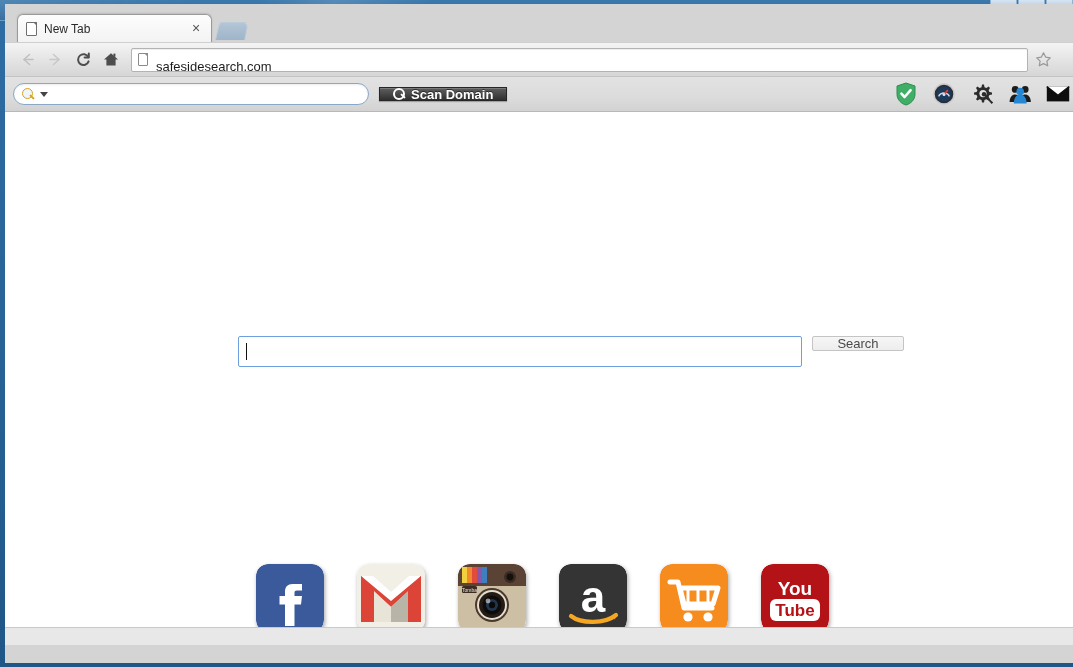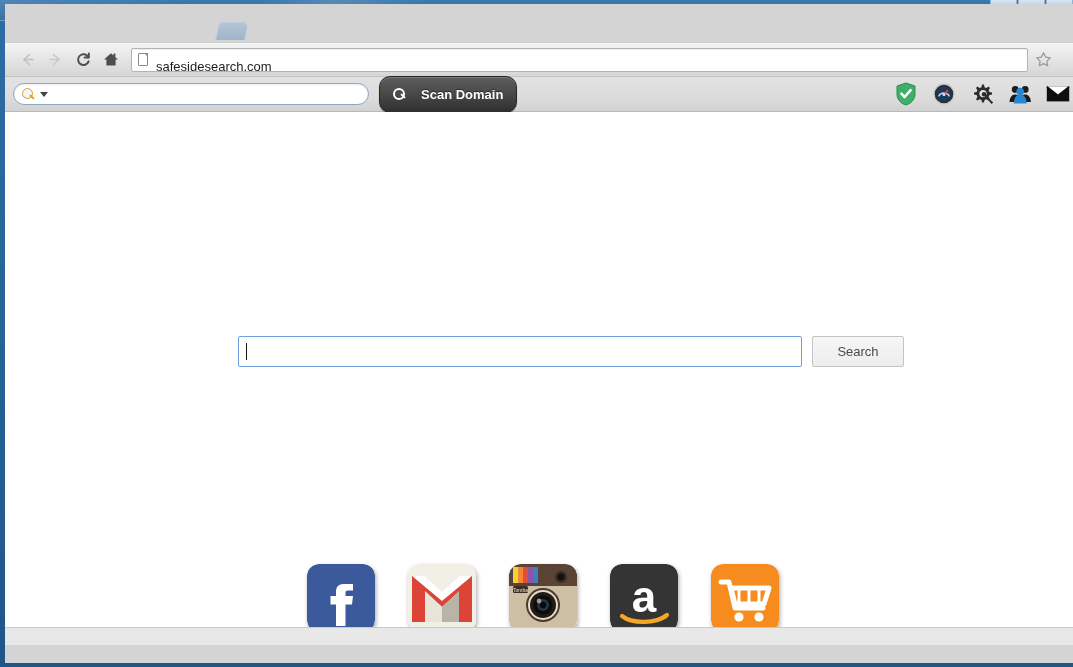--- a/index.html
+++ b/index.html
@@ -166,25 +166,25 @@
   #ext-search .mag::after {
     content:''; position:absolute; left:7px; top:8px; width:6px; height:2px;
     background:#d8a21a; transform: rotate(45deg); border-radius:1px;
   }
   #ext-search .caret {
     width:0;height:0;border-left:4px solid transparent;border-right:4px solid transparent;
     border-top:5px solid #444; flex:0 0 auto; margin-left:2px;
   }
   #scan-domain-btn {
     margin-left: 10px; flex: 0 0 auto;
-    height: 37px; padding: 0 13px;
+    height: 14px; padding: 0 13px;
     background: linear-gradient(180deg,#5e5e5e 0%,#4a4a4a 45%,#2f2f2f 100%);
-    border: 1px solid #262626; border-radius: 11px;
+    border: 1px solid #262626; border-radius: 0;
     color: #fff; font-size: 13px; font-weight: bold;
-    display: flex; align-items: center; gap: 16px;
+    display: flex; align-items: center; gap: 6px;
     text-shadow: 0 -1px 0 rgba(0,0,0,.5);
     box-shadow: 0 1px 1px rgba(0,0,0,.25), inset 0 1px 0 rgba(255,255,255,.18);
   }
   #scan-domain-btn .mag-w {
     width: 12px; height: 12px; position: relative; flex:0 0 auto;
   }
   #scan-domain-btn .mag-w::before {
     content:''; position:absolute; left:0; top:0; width:8px; height:8px;
     border: 2px solid #fff; border-radius: 50%;
   }
@@ -210,21 +210,21 @@
   #main-search-input {
     width: 564px; height: 31px;
     border: 1px solid #6ea0e0; border-radius: 2px;
     background: #fff;
     display: flex; align-items: center; padding: 0 7px;
   }
   #caret-bar {
     width: 1px; height: 17px; background: #111;
   }
   #main-search-btn {
-    width: 92px; height: 31px;
+    width: 92px; height: 15px;
     background: linear-gradient(180deg,#f6f6f6 0%,#ededed 100%);
     border: 1px solid #c4c4c4; border-radius: 2px;
     font-size: 13px; color: #4a4a4a;
     display: flex; align-items: center; justify-content: center;
   }
   #shortcuts {
     position: absolute; left: 0; top: 452px; width: 100%;
     display: flex; justify-content: center; gap: 33px;
   }
   .shortcut { width: 68px; height: 68px; border-radius: 12px; position: relative;
@@ -251,20 +251,25 @@
       </div>
       <div class="winbtn">
         <span class="glyph-max"></span>
       </div>
     </div>
   </div>
 
   <div id="browser">
 
     <div id="tabstrip">
+      <div id="tab-newtab">
+        <span class="page-icon"></span>
+        <span id="tab-title">New Tab</span>
+        <span id="tab-close">×</span>
+      </div>
       <div id="new-tab-button"></div>
     </div>
 
     <div id="navbar">
       <div class="navbtn">
         <svg width="17" height="17" viewBox="0 0 17 17">
           <path d="M10.5 3.5 L5 8.5 L10.5 13.5" fill="none" stroke="#c0c0c0" stroke-width="1.6" stroke-linecap="round" stroke-linejoin="round"></path>
           <path d="M5 8.5 H14" stroke="#c0c0c0" stroke-width="1.6" stroke-linecap="round"></path>
         </svg>
       </div>
@@ -429,20 +434,28 @@
           <svg viewBox="0 0 68 68">
             <rect width="68" height="68" rx="12" fill="#f68b1e"></rect>
             <path d="M10 18 L18 18 L24 44 L52 44" fill="none" stroke="#ffffff" stroke-width="5" stroke-linecap="round" stroke-linejoin="round"></path>
             <path d="M20 24 L58 24 L53 40 L24 40 Z" fill="none" stroke="#ffffff" stroke-width="5" stroke-linejoin="round"></path>
             <path d="M28 24 L28 40 M38 24 L38 40 M48 24 L48 40" stroke="#ffffff" stroke-width="3"></path>
             <circle cx="28" cy="53" r="4.6" fill="#ffffff"></circle>
             <circle cx="48" cy="53" r="4.6" fill="#ffffff"></circle>
           </svg>
         </div>
 
+        <div class="shortcut">
+          <svg viewBox="0 0 68 68">
+            <rect width="68" height="68" rx="12" fill="#b31217"></rect>
+            <text x="34" y="31" font-family="Liberation Sans, sans-serif" font-size="19" font-weight="bold" fill="#ffffff" text-anchor="middle">You</text>
+            <rect x="9" y="35" width="50" height="22" rx="6" fill="#ffffff"></rect>
+            <text x="34" y="52" font-family="Liberation Sans, sans-serif" font-size="17" font-weight="bold" fill="#b31217" text-anchor="middle">Tube</text>
+          </svg>
+        </div>
 
       </div>
 
       <div id="statusbar">
         <span></span>
       </div>
     </div>
 
   </div>
 </div>

